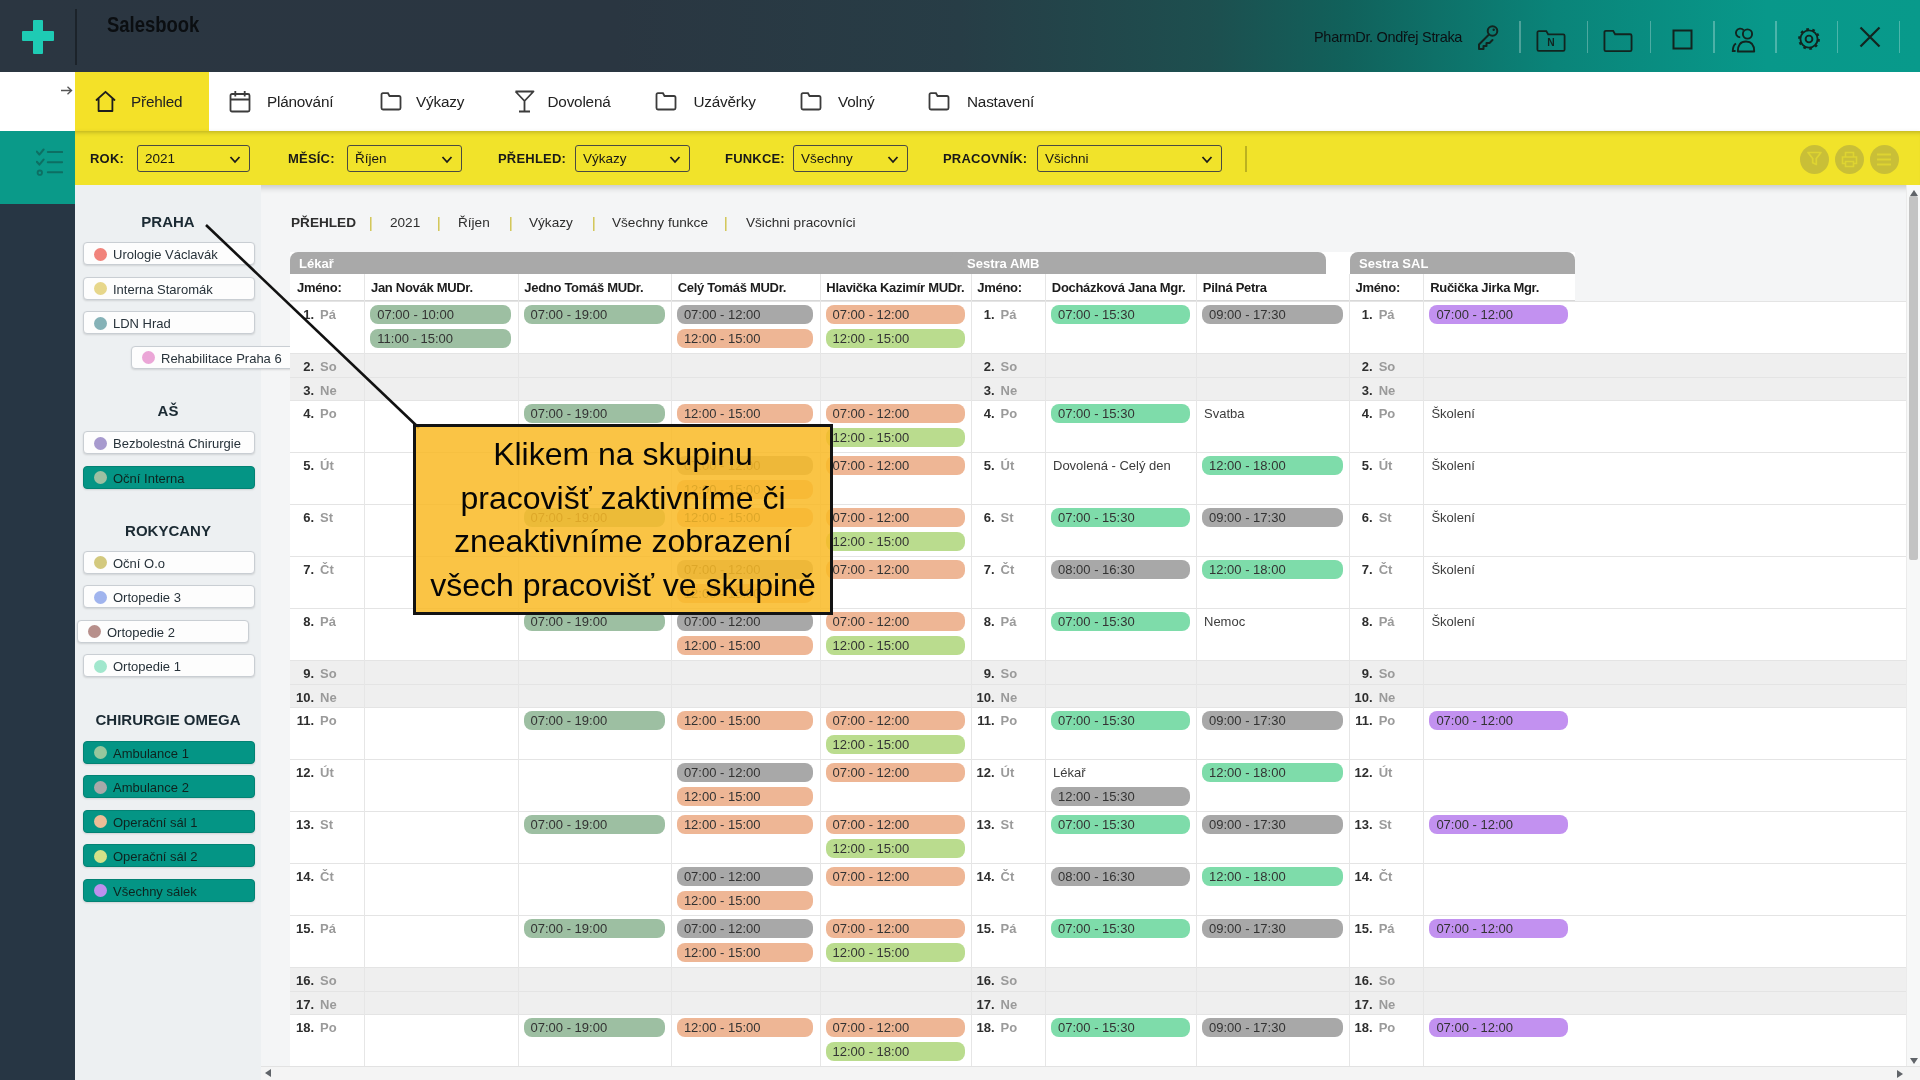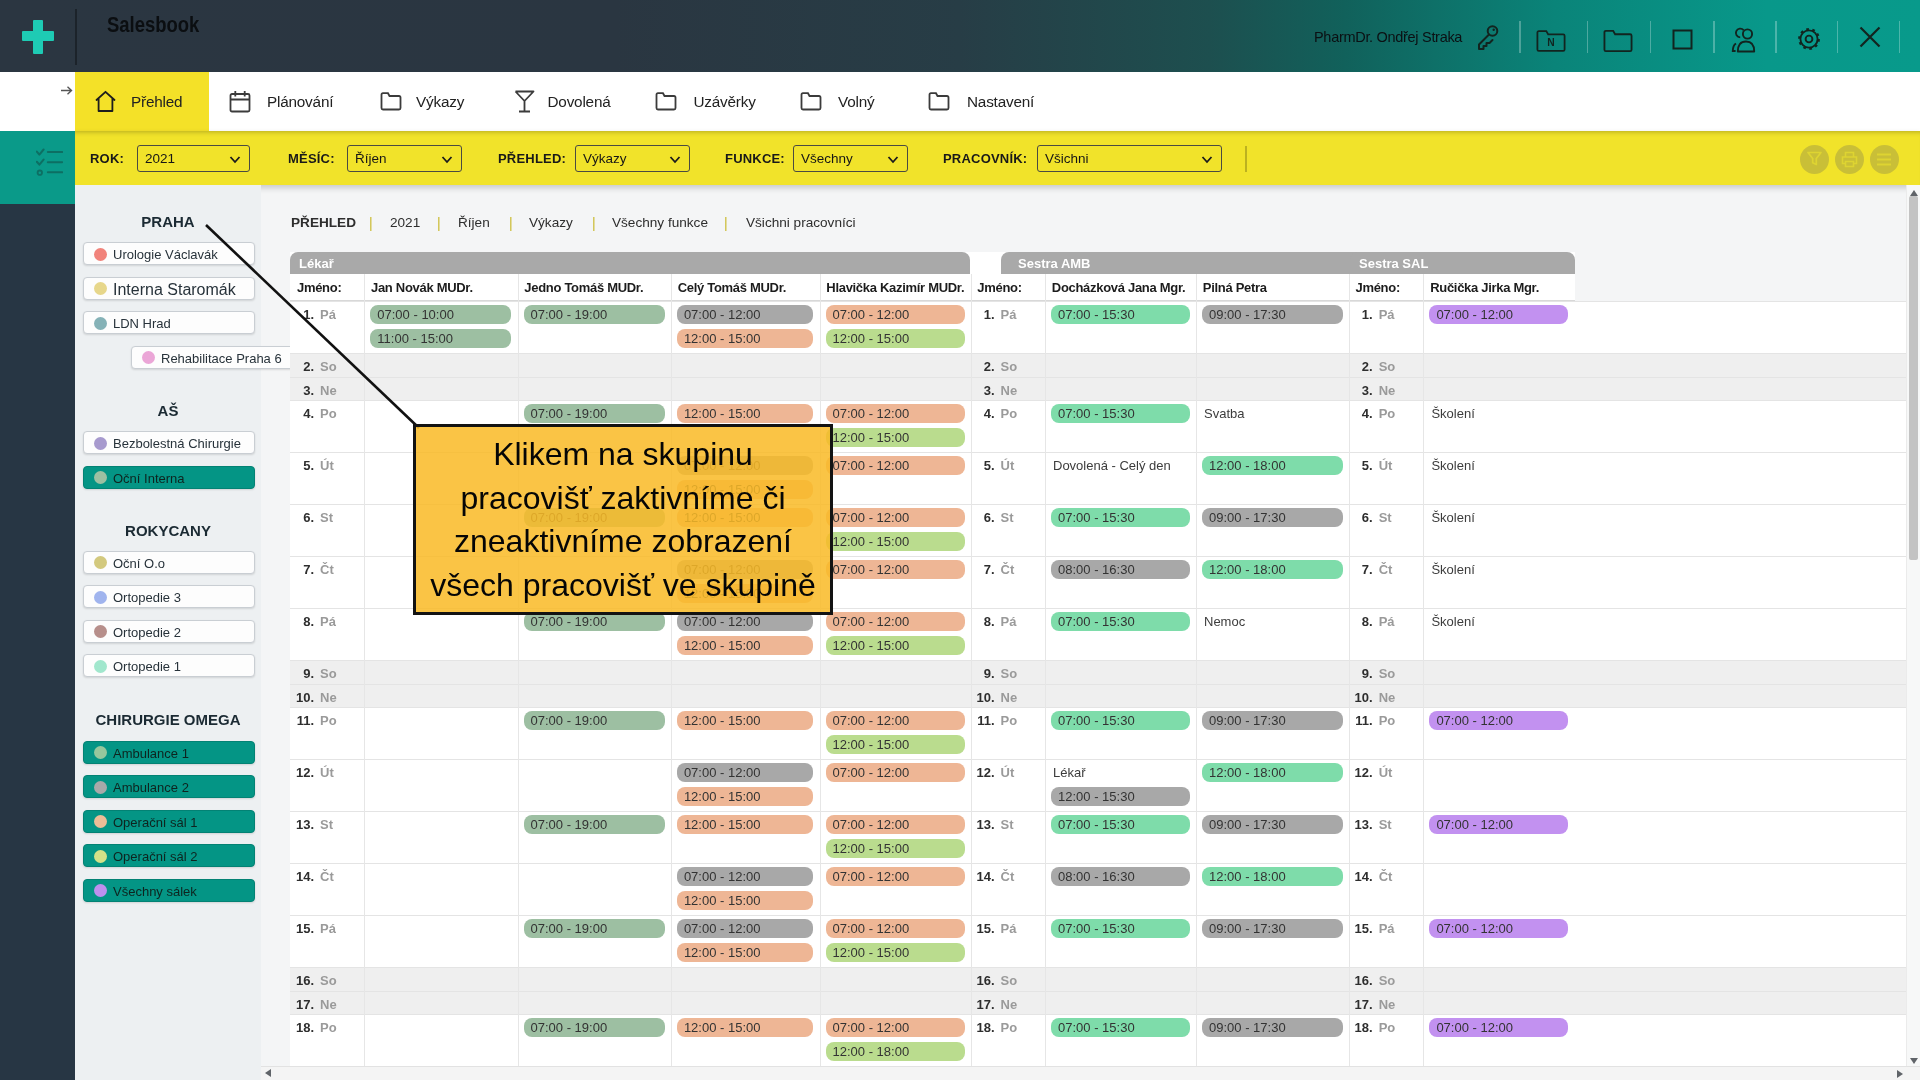--- a/index.html
+++ b/index.html
@@ -129,21 +129,21 @@
   </svg>
 <div style="position:absolute;left:0px;top:204px;width:75px;height:876px;background:#273644;"></div>
 <div style="position:absolute;left:75px;top:185px;width:186px;height:895px;background:#edf0f2;"></div>
 <div style="position:absolute;left:75px;top:211px;width:186px;height:22px;line-height:22px;text-align:center;font-size:15px;font-weight:bold;color:#1b2a33;">PRAHA</div>
 <div style="position:absolute;left:83px;top:242px;width:172px;height:23px;border-radius:4px;background:#fdfdfd;border:1px solid #c9ced3;box-shadow:0 1px 2px rgba(0,0,0,0.12);">
     <div style="position:absolute;left:10px;top:4.5px;width:13px;height:13px;border-radius:50%;background:#f1837b;"></div>
     <div style="position:absolute;left:29px;top:0;height:23px;line-height:23px;font-size:13px;color:#27323a;">Urologie Václavák</div>
   </div>
 <div style="position:absolute;left:83px;top:276.5px;width:172px;height:23px;border-radius:4px;background:#fdfdfd;border:1px solid #c9ced3;box-shadow:0 1px 2px rgba(0,0,0,0.12);">
     <div style="position:absolute;left:10px;top:4.5px;width:13px;height:13px;border-radius:50%;background:#e7d78b;"></div>
-    <div style="position:absolute;left:29px;top:0;height:23px;line-height:23px;font-size:16px;color:#27323a;">Interna Staromák</div>
+    <div style="position:absolute;left:29px;top:0;height:23px;line-height:23px;font-size:13px;color:#27323a;">Interna Staromák</div>
   </div>
 <div style="position:absolute;left:83px;top:311px;width:172px;height:23px;border-radius:4px;background:#fdfdfd;border:1px solid #c9ced3;box-shadow:0 1px 2px rgba(0,0,0,0.12);">
     <div style="position:absolute;left:10px;top:4.5px;width:13px;height:13px;border-radius:50%;background:#85b2b7;"></div>
     <div style="position:absolute;left:29px;top:0;height:23px;line-height:23px;font-size:13px;color:#27323a;">LDN Hrad</div>
   </div>
 <div style="position:absolute;left:83px;top:345.5px;width:172px;height:23px;border-radius:4px;background:#fdfdfd;border:1px solid #c9ced3;box-shadow:0 1px 2px rgba(0,0,0,0.12);margin-left:48px;">
     <div style="position:absolute;left:10px;top:4.5px;width:13px;height:13px;border-radius:50%;background:#eba6d7;"></div>
     <div style="position:absolute;left:29px;top:0;height:23px;line-height:23px;font-size:13px;color:#27323a;">Rehabilitace Praha 6</div>
   </div>
 <div style="position:absolute;left:75px;top:400px;width:186px;height:22px;line-height:22px;text-align:center;font-size:15px;font-weight:bold;color:#1b2a33;">AŠ</div>
@@ -157,21 +157,21 @@
   </div>
 <div style="position:absolute;left:75px;top:520px;width:186px;height:22px;line-height:22px;text-align:center;font-size:15px;font-weight:bold;color:#1b2a33;">ROKYCANY</div>
 <div style="position:absolute;left:83px;top:550.5px;width:172px;height:23px;border-radius:4px;background:#fdfdfd;border:1px solid #c9ced3;box-shadow:0 1px 2px rgba(0,0,0,0.12);">
     <div style="position:absolute;left:10px;top:4.5px;width:13px;height:13px;border-radius:50%;background:#d3c97e;"></div>
     <div style="position:absolute;left:29px;top:0;height:23px;line-height:23px;font-size:13px;color:#27323a;">Oční O.o</div>
   </div>
 <div style="position:absolute;left:83px;top:585px;width:172px;height:23px;border-radius:4px;background:#fdfdfd;border:1px solid #c9ced3;box-shadow:0 1px 2px rgba(0,0,0,0.12);">
     <div style="position:absolute;left:10px;top:4.5px;width:13px;height:13px;border-radius:50%;background:#a0b4ee;"></div>
     <div style="position:absolute;left:29px;top:0;height:23px;line-height:23px;font-size:13px;color:#27323a;">Ortopedie 3</div>
   </div>
-<div style="position:absolute;left:83px;top:619.5px;width:172px;height:23px;border-radius:4px;background:#fdfdfd;border:1px solid #c9ced3;box-shadow:0 1px 2px rgba(0,0,0,0.12);">
+<div style="position:absolute;left:77px;top:619.5px;width:172px;height:23px;border-radius:4px;background:#fdfdfd;border:1px solid #c9ced3;box-shadow:0 1px 2px rgba(0,0,0,0.12);">
     <div style="position:absolute;left:10px;top:4.5px;width:13px;height:13px;border-radius:50%;background:#b78f8b;"></div>
     <div style="position:absolute;left:29px;top:0;height:23px;line-height:23px;font-size:13px;color:#27323a;">Ortopedie 2</div>
   </div>
 <div style="position:absolute;left:83px;top:654px;width:172px;height:23px;border-radius:4px;background:#fdfdfd;border:1px solid #c9ced3;box-shadow:0 1px 2px rgba(0,0,0,0.12);">
     <div style="position:absolute;left:10px;top:4.5px;width:13px;height:13px;border-radius:50%;background:#a1e7cd;"></div>
     <div style="position:absolute;left:29px;top:0;height:23px;line-height:23px;font-size:13px;color:#27323a;">Ortopedie 1</div>
   </div>
 <div style="position:absolute;left:75px;top:709px;width:186px;height:22px;line-height:22px;text-align:center;font-size:15px;font-weight:bold;color:#1b2a33;">CHIRURGIE OMEGA</div>
 <div style="position:absolute;left:83px;top:740.5px;width:172px;height:23px;border-radius:4px;background:#049585;border:1px solid #038274;box-shadow:0 1px 2px rgba(0,0,0,0.12);">
     <div style="position:absolute;left:10px;top:4.5px;width:13px;height:13px;border-radius:50%;background:#96c79d;"></div>
@@ -200,21 +200,21 @@
 <div style="position:absolute;left:458px;top:212px;height:22px;line-height:22px;font-size:13.6px;color:#2e2e2e;font-weight:normal;">Říjen</div>
 <div style="position:absolute;left:509px;top:213px;height:20px;line-height:20px;font-size:14px;color:#c9ba2e;font-weight:normal;">|</div>
 <div style="position:absolute;left:529px;top:212px;height:22px;line-height:22px;font-size:13.6px;color:#2e2e2e;font-weight:normal;">Výkazy</div>
 <div style="position:absolute;left:592px;top:213px;height:20px;line-height:20px;font-size:14px;color:#c9ba2e;font-weight:normal;">|</div>
 <div style="position:absolute;left:612px;top:212px;height:22px;line-height:22px;font-size:13.6px;color:#2e2e2e;font-weight:normal;">Všechny funkce</div>
 <div style="position:absolute;left:724px;top:213px;height:20px;line-height:20px;font-size:14px;color:#c9ba2e;font-weight:normal;">|</div>
 <div style="position:absolute;left:746px;top:212px;height:22px;line-height:22px;font-size:13.6px;color:#2e2e2e;font-weight:normal;">Všichni pracovníci</div>
 <div style="position:absolute;left:290px;top:252px;width:1284.5px;height:814px;background:#ffffff;"></div>
 <div style="position:absolute;left:1574.5px;top:301px;width:331.5px;height:765px;background:#ffffff;"></div>
 <div style="position:absolute;left:290px;top:252px;width:679.5px;height:22px;background:#a9a9a9;border-radius:8px 8px 0 0;color:#ffffff;font-weight:bold;font-size:13px;line-height:23px;padding-left:9px;">Lékař</div>
-<div style="position:absolute;left:1001px;top:252px;width:376.0px;height:22px;background:#a9a9a9;border-radius:8px 8px 0 0;color:#ffffff;font-weight:bold;font-size:13px;line-height:23px;padding-left:17px;">Sestra AMB</div>
+<div style="position:absolute;left:950px;top:252px;width:376.0px;height:22px;background:#a9a9a9;border-radius:8px 8px 0 0;color:#ffffff;font-weight:bold;font-size:13px;line-height:23px;padding-left:17px;">Sestra AMB</div>
 <div style="position:absolute;left:1350px;top:252px;width:224.5px;height:22px;background:#a9a9a9;border-radius:8px 8px 0 0;color:#ffffff;font-weight:bold;font-size:13px;line-height:23px;padding-left:9px;">Sestra SAL</div>
 <div style="position:absolute;left:290px;top:274px;width:1284.5px;height:27px;background:#ffffff;border-bottom:1px solid #d8d8d8;"></div>
 <div style="position:absolute;left:297px;top:274px;height:27px;line-height:28px;font-size:13px;letter-spacing:-0.3px;font-weight:bold;color:#1c1c1c;">Jméno:</div>
 <div style="position:absolute;left:371px;top:274px;height:27px;line-height:28px;font-size:13px;letter-spacing:-0.3px;font-weight:bold;color:#1c1c1c;">Jan Novák MUDr.</div>
 <div style="position:absolute;left:524.3px;top:274px;height:27px;line-height:28px;font-size:13px;letter-spacing:-0.3px;font-weight:bold;color:#1c1c1c;">Jedno Tomáš MUDr.</div>
 <div style="position:absolute;left:677.7px;top:274px;height:27px;line-height:28px;font-size:13px;letter-spacing:-0.3px;font-weight:bold;color:#1c1c1c;">Celý Tomáš MUDr.</div>
 <div style="position:absolute;left:826.3px;top:274px;height:27px;line-height:28px;font-size:13px;letter-spacing:-0.3px;font-weight:bold;color:#1c1c1c;">Hlavička Kazimír MUDr.</div>
 <div style="position:absolute;left:977.3px;top:274px;height:27px;line-height:28px;font-size:13px;letter-spacing:-0.3px;font-weight:bold;color:#1c1c1c;">Jméno:</div>
 <div style="position:absolute;left:1051.8px;top:274px;height:27px;line-height:28px;font-size:13px;letter-spacing:-0.3px;font-weight:bold;color:#1c1c1c;">Docházková Jana Mgr.</div>
 <div style="position:absolute;left:1202.8px;top:274px;height:27px;line-height:28px;font-size:13px;letter-spacing:-0.3px;font-weight:bold;color:#1c1c1c;">Pilná Petra</div>

